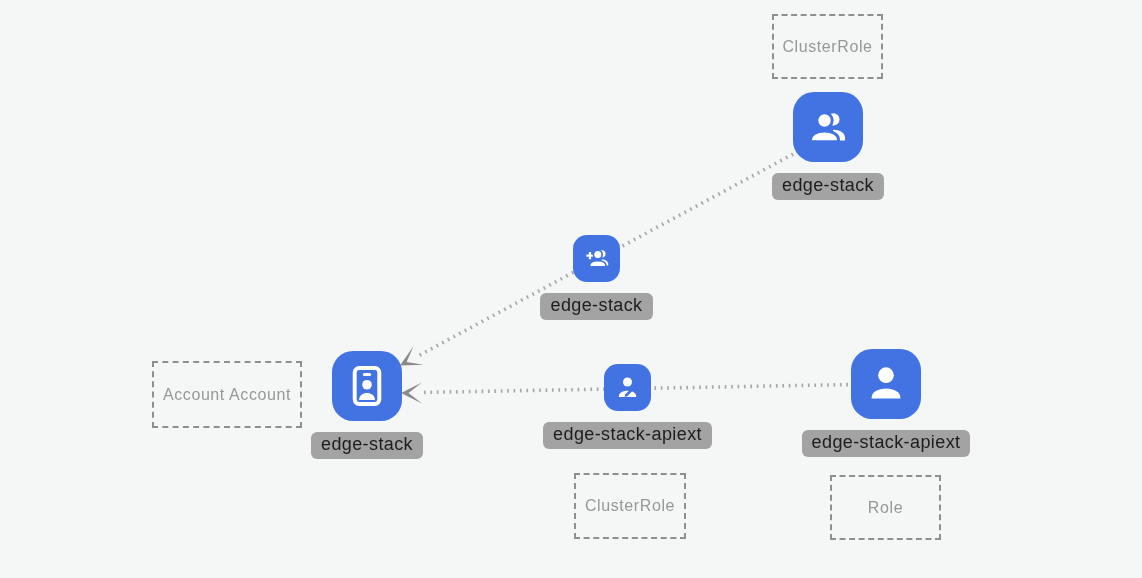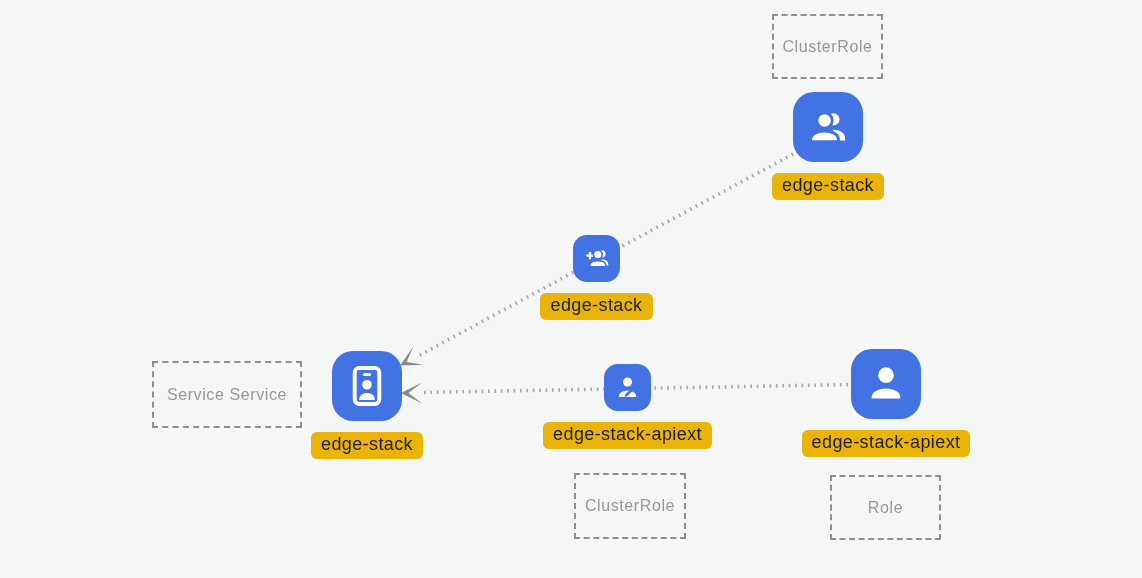--- a/index.html
+++ b/index.html
@@ -27,21 +27,21 @@
   .tile{
     background:#4372e2;border-radius:21px;
     display:flex;align-items:center;justify-content:center;
     box-sizing:border-box;
   }
   .tile-lg{width:70px;height:70px;padding:12px;border-radius:21px;}
   .tile-sm{width:47px;height:47px;padding:8px;border-radius:14px;}
   .tile svg{width:100%;height:100%;display:block;}
   .name-label{
     margin-top:11px;
-    background:#eab308;color:#1d1d1d;
+    background:#a3a3a3;color:#1d1d1d;
     font-size:18px;letter-spacing:0.4px;
     padding:2px 10px 4px 10px;border-radius:6px;
     white-space:nowrap;
   }
 </style>
 </head>
 <body>
 
 <div class="canvas">
 
@@ -53,21 +53,21 @@
     </g>
     <g transform="translate(397,393)">
       <path class="dart" d="M0 0 L21 -10.5 L7.5 0 L21 10.5 Z"></path>
     </g>
   </svg>
 
   <div class="type-box" style="left:768px;top:14px;width:111px;height:65px;">
     <span>ClusterRole</span>
   </div>
   <div class="type-box" style="left:148px;top:361px;width:150px;height:67px;">
-    <span>Service Service</span>
+    <span>Account Account</span>
   </div>
   <div class="type-box" style="left:570px;top:473px;width:112px;height:66px;">
     <span>ClusterRole</span>
   </div>
   <div class="type-box" style="left:826px;top:475px;width:111px;height:65px;">
     <span>Role</span>
   </div>
 
   <div class="node" style="left:789px;top:92px;width:70px;">
     <div class="tile tile-lg">

